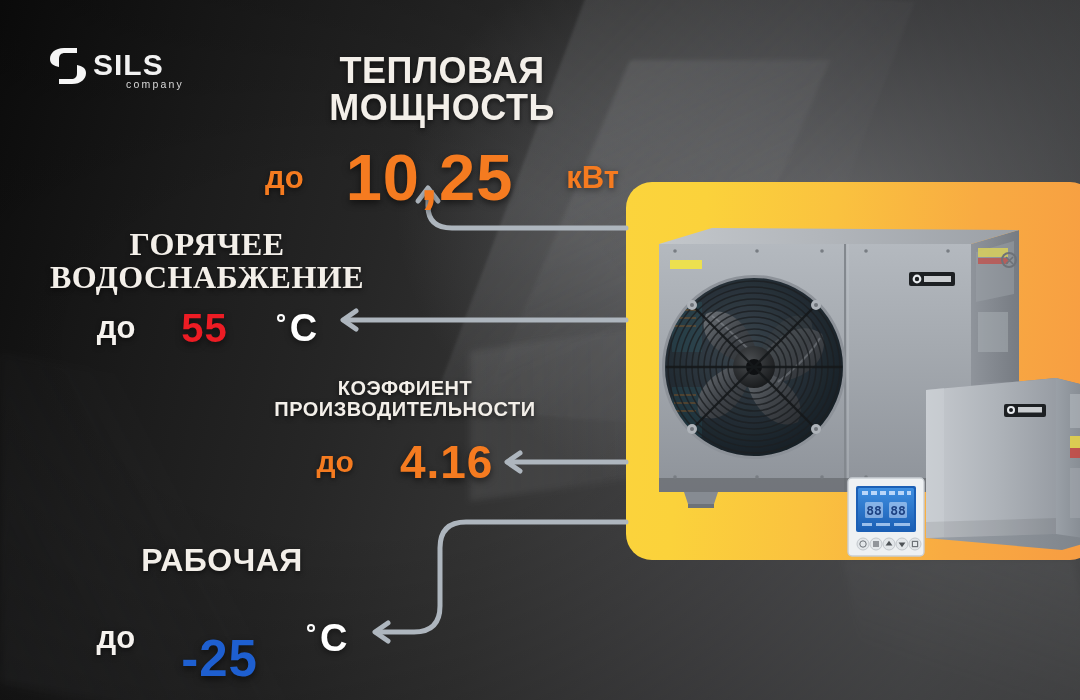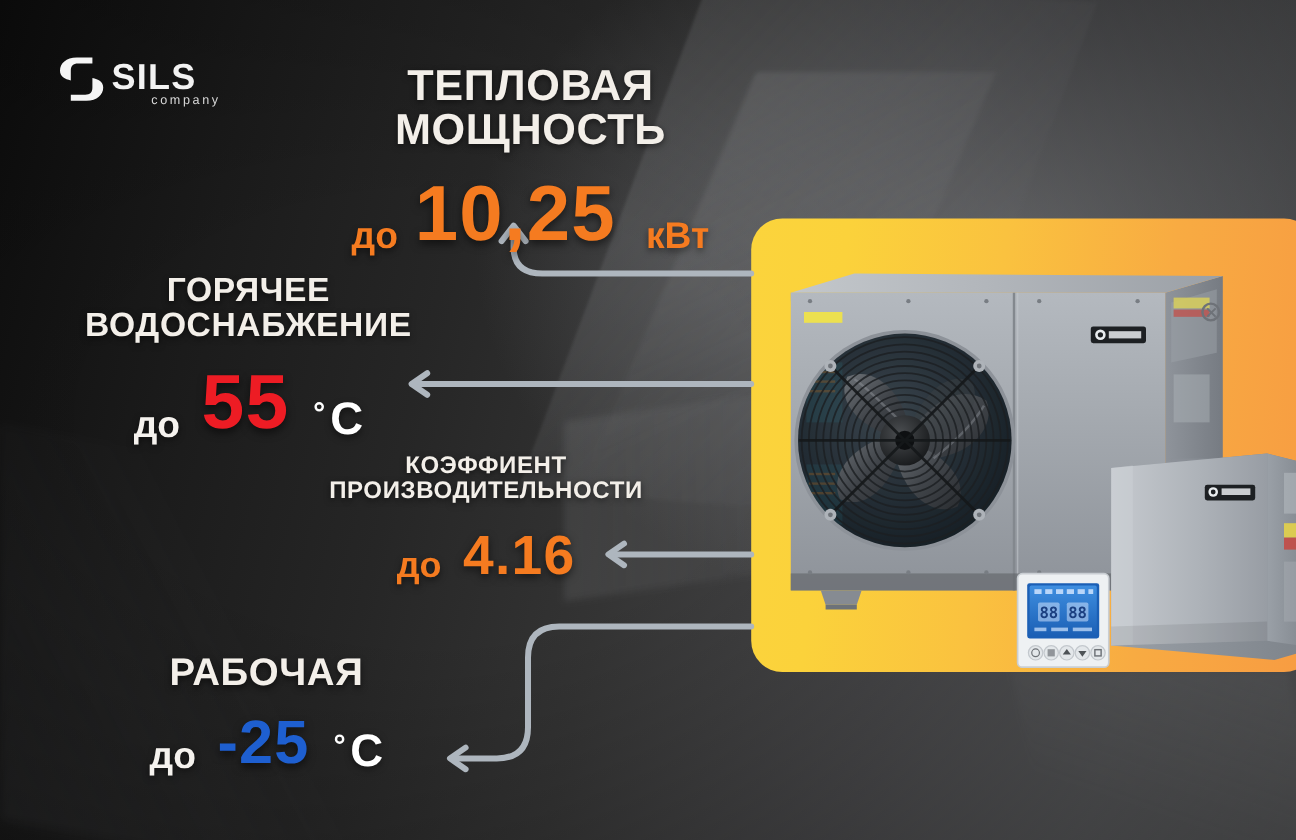--- a/index.html
+++ b/index.html
@@ -78,59 +78,59 @@
   
   #lines{ position:absolute; left:0; top:0; width:1080px; height:700px; pointer-events:none; }
 
   
   .block{ position:absolute; }
   .title{
     color:#f3efe9; font-weight:bold; line-height:1.03;
     letter-spacing:.5px;
     text-shadow:0 2px 5px rgba(0,0,0,.55);
   }
-  .valrow{ display:flex; align-items:flex-end; white-space:nowrap; }
+  .valrow{ display:flex; align-items:center; white-space:nowrap;gap:28px; }
   .pre{ font-weight:bold; text-shadow:0 2px 5px rgba(0,0,0,.5); }
   .num{ font-weight:bold; letter-spacing:1px; text-shadow:0 3px 7px rgba(0,0,0,.55); }
   .unit{ font-weight:bold; text-shadow:0 2px 6px rgba(0,0,0,.5); }
   .deg{ position:relative; display:inline-block; }
   .deg .ring{
     position:absolute; left:-13px; top:.18em;
     width:8px; height:8px; border:2.4px solid #fff; border-radius:50%;
   }
 
   
   #b1{ left:262px; top:52px; width:360px; text-align:center; }
   #b1 .title{ font-size:36px; }
   #b1 .valrow{ justify-content:center; margin-top:14px; }
   #b1 .pre{ font-size:31px; color:#F57B20; margin-right:14px; }
   #b1 .num{ font-size:65px; color:#F57B20; }
   #b1 .unit{ font-size:31px; color:#F57B20; margin-left:25px; }
 
   
   #b2{ left:22px; top:228px; width:370px; text-align:center; }
-  #b2 .title{ font-size:28px; }
+  #b2 .title{ font-size:32px;font-family:Liberation Serif, serif; }
   #b2 .valrow{ justify-content:center; margin-top:12px; }
   #b2 .pre{ font-size:31px; color:#f5f2ee; margin-right:18px; }
-  #b2 .num{ font-size:64px; color:#ED1C24; }
+  #b2 .num{ font-size:40px; color:#ED1C24; }
   #b2 .unit{ font-size:38px; color:#ffffff; margin-left:34px; }
 
   
   #b3{ left:205px; top:378px; width:400px; text-align:center; }
   #b3 .title{ font-size:20px; }
   #b3 .valrow{ justify-content:center; margin-top:16px; }
   #b3 .pre{ font-size:30px; color:#F57B20; margin-right:18px; }
   #b3 .num{ font-size:46px; color:#F57B20; }
 
   
   #b4{ left:42px; top:544px; width:360px; text-align:center; }
   #b4 .title{ font-size:32px; }
   #b4 .valrow{ justify-content:center; margin-top:12px; }
   #b4 .pre{ font-size:31px; color:#f5f2ee; margin-right:18px; }
-  #b4 .num{ font-size:51px; color:#1E5FD0; }
+  #b4 .num{ font-size:51px; color:#1E5FD0;margin-top:40px; }
   #b4 .unit{ font-size:38px; color:#ffffff; margin-left:34px; }
 </style>
 </head>
 <body>
 
 <div id="stage">
 
   <div class="bg-shape bgs1"></div>
   <div class="bg-shape bgs2"></div>
   <div class="bg-shape bgs3"></div>

